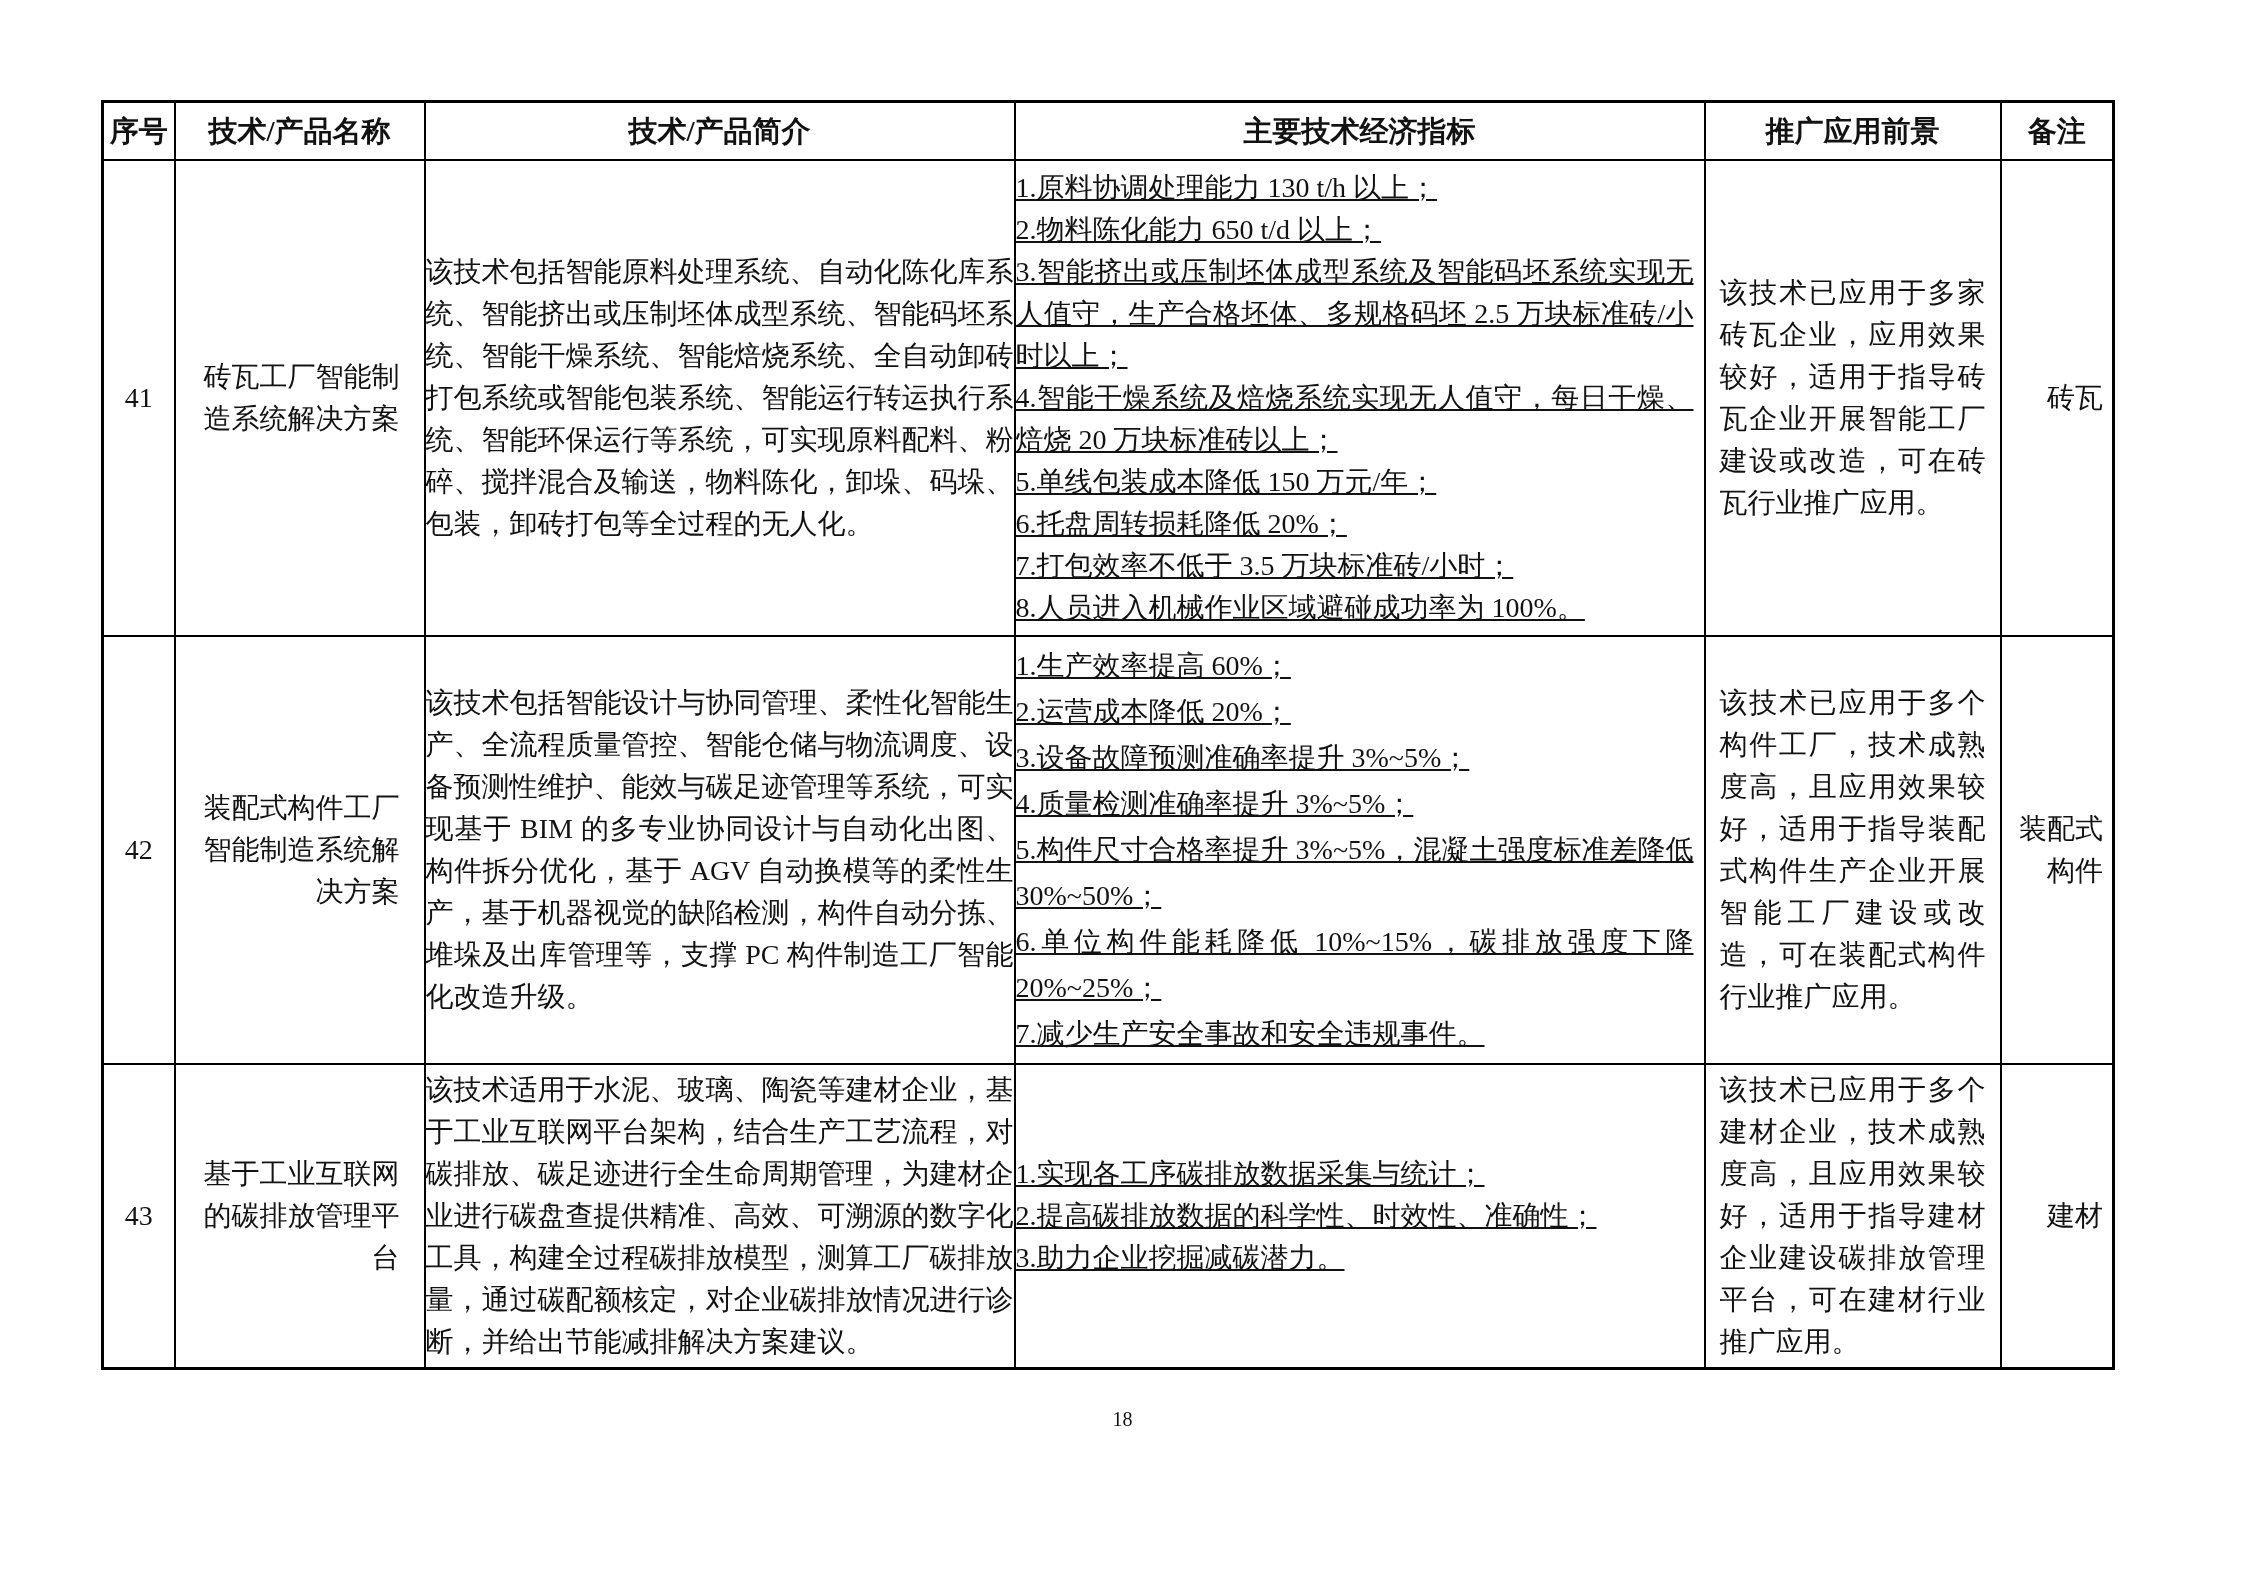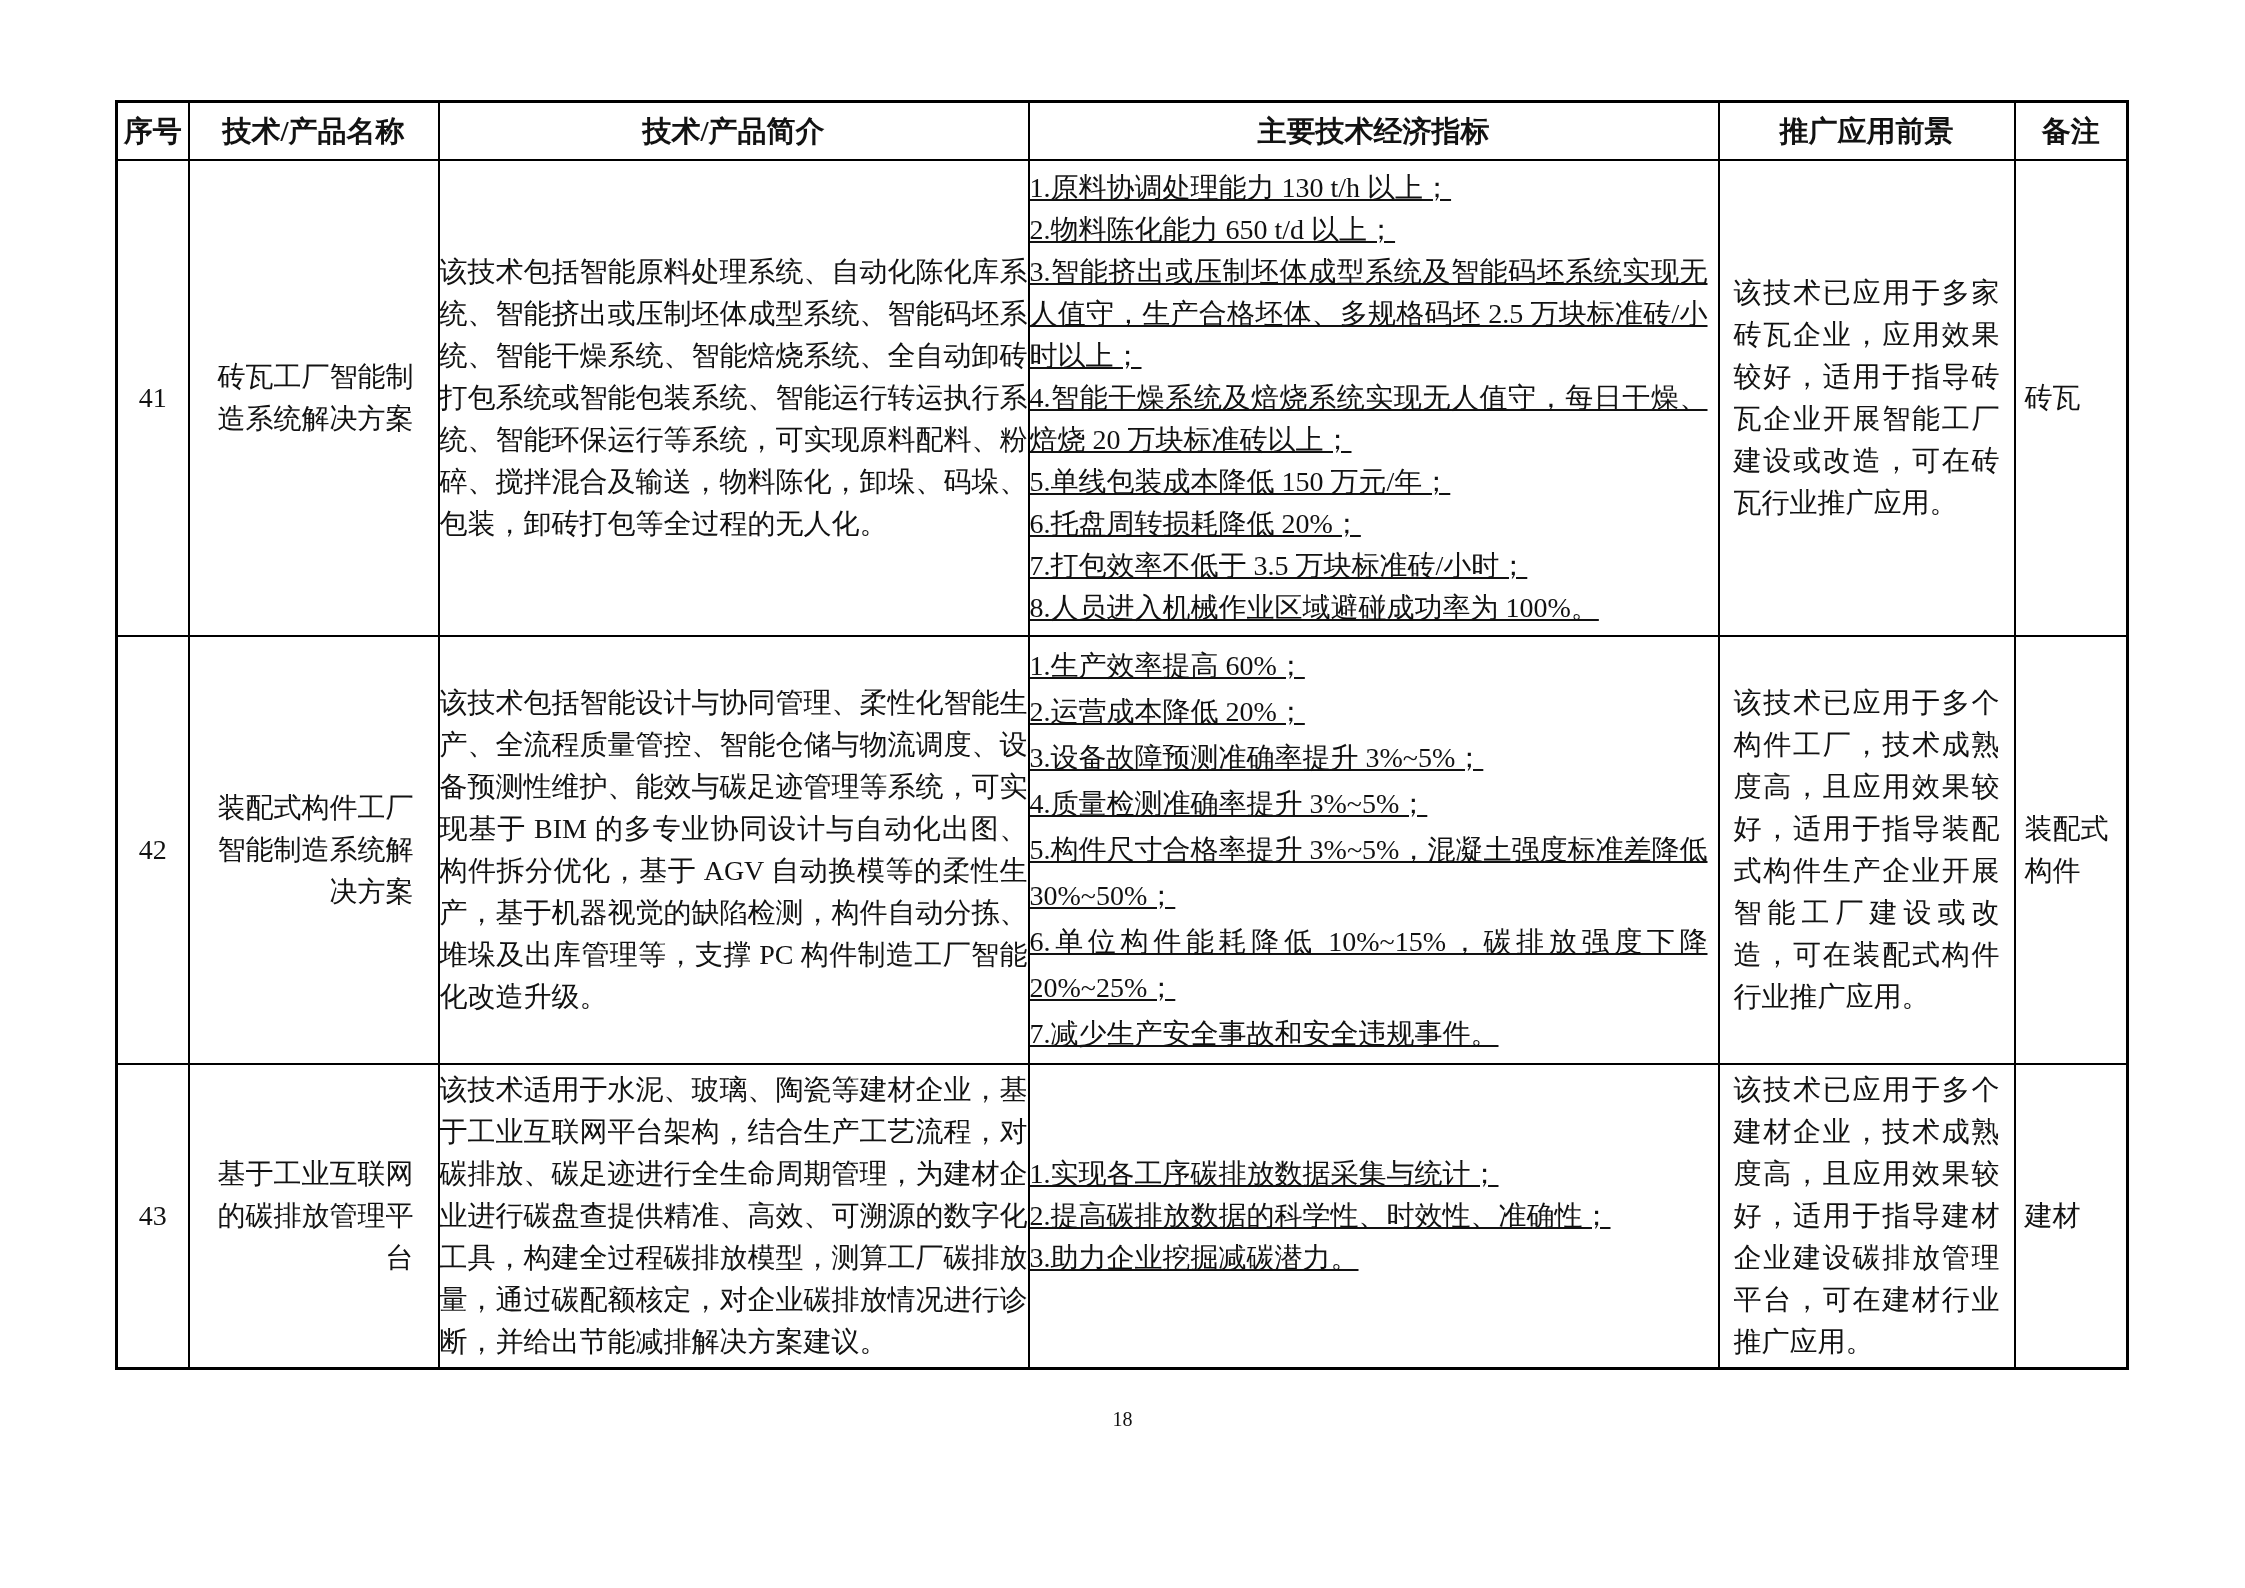--- a/index.html
+++ b/index.html
@@ -10,21 +10,21 @@
   body {
     width: 2245px;
     height: 1588px;
     position: relative;
     font-family: "Liberation Serif", "DejaVu Serif", serif;
     color: #121212;
     overflow: hidden;
   }
   .doc-table {
     position: absolute;
-    left: 115px;
+    left: 101px;
     top: 100px;
     width: 2011px;
     border-collapse: collapse;
     table-layout: fixed;
   }
   .doc-table td, .doc-table th {
     border: 2px solid #000;
     vertical-align: middle;
     font-size: 28px;
     line-height: 42px;
@@ -60,21 +60,21 @@
     padding: 6px 10px 6px 0;
     white-space: pre-line;
     text-decoration: underline;
   }
   td.cell-ind.tight { line-height: 46px; }
   td.cell-prospect {
     text-align: justify;
     padding: 4px 14px;
   }
   td.cell-remark {
-    text-align: left;
+    text-align: right;
     padding: 2px 9px;
   }
   .page-number {
     position: absolute;
     left: 0;
     top: 1408px;
     width: 100%;
     text-align: center;
     font-size: 20px;
   }

